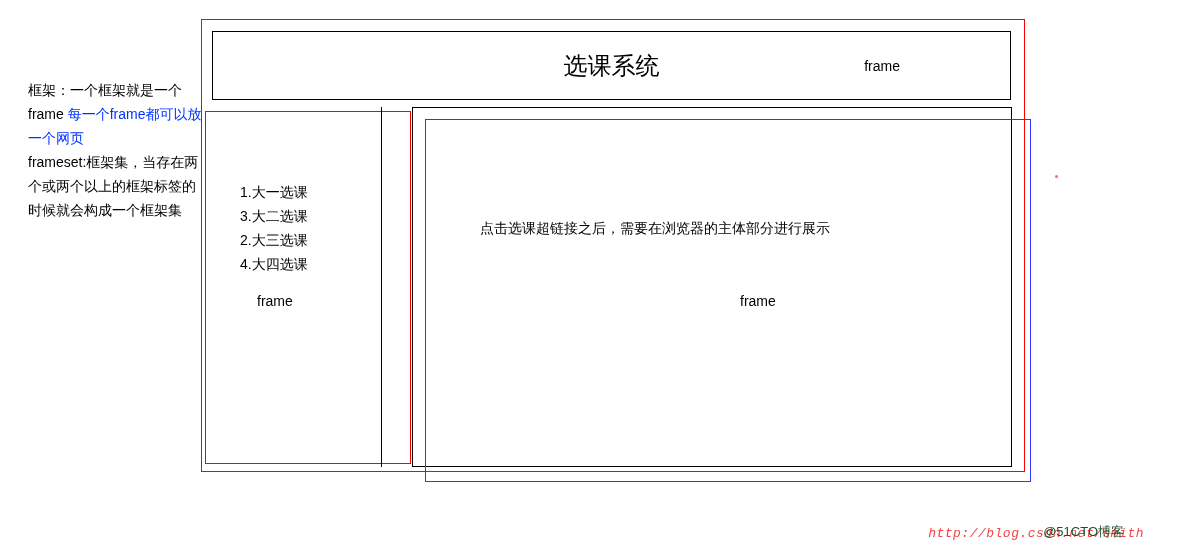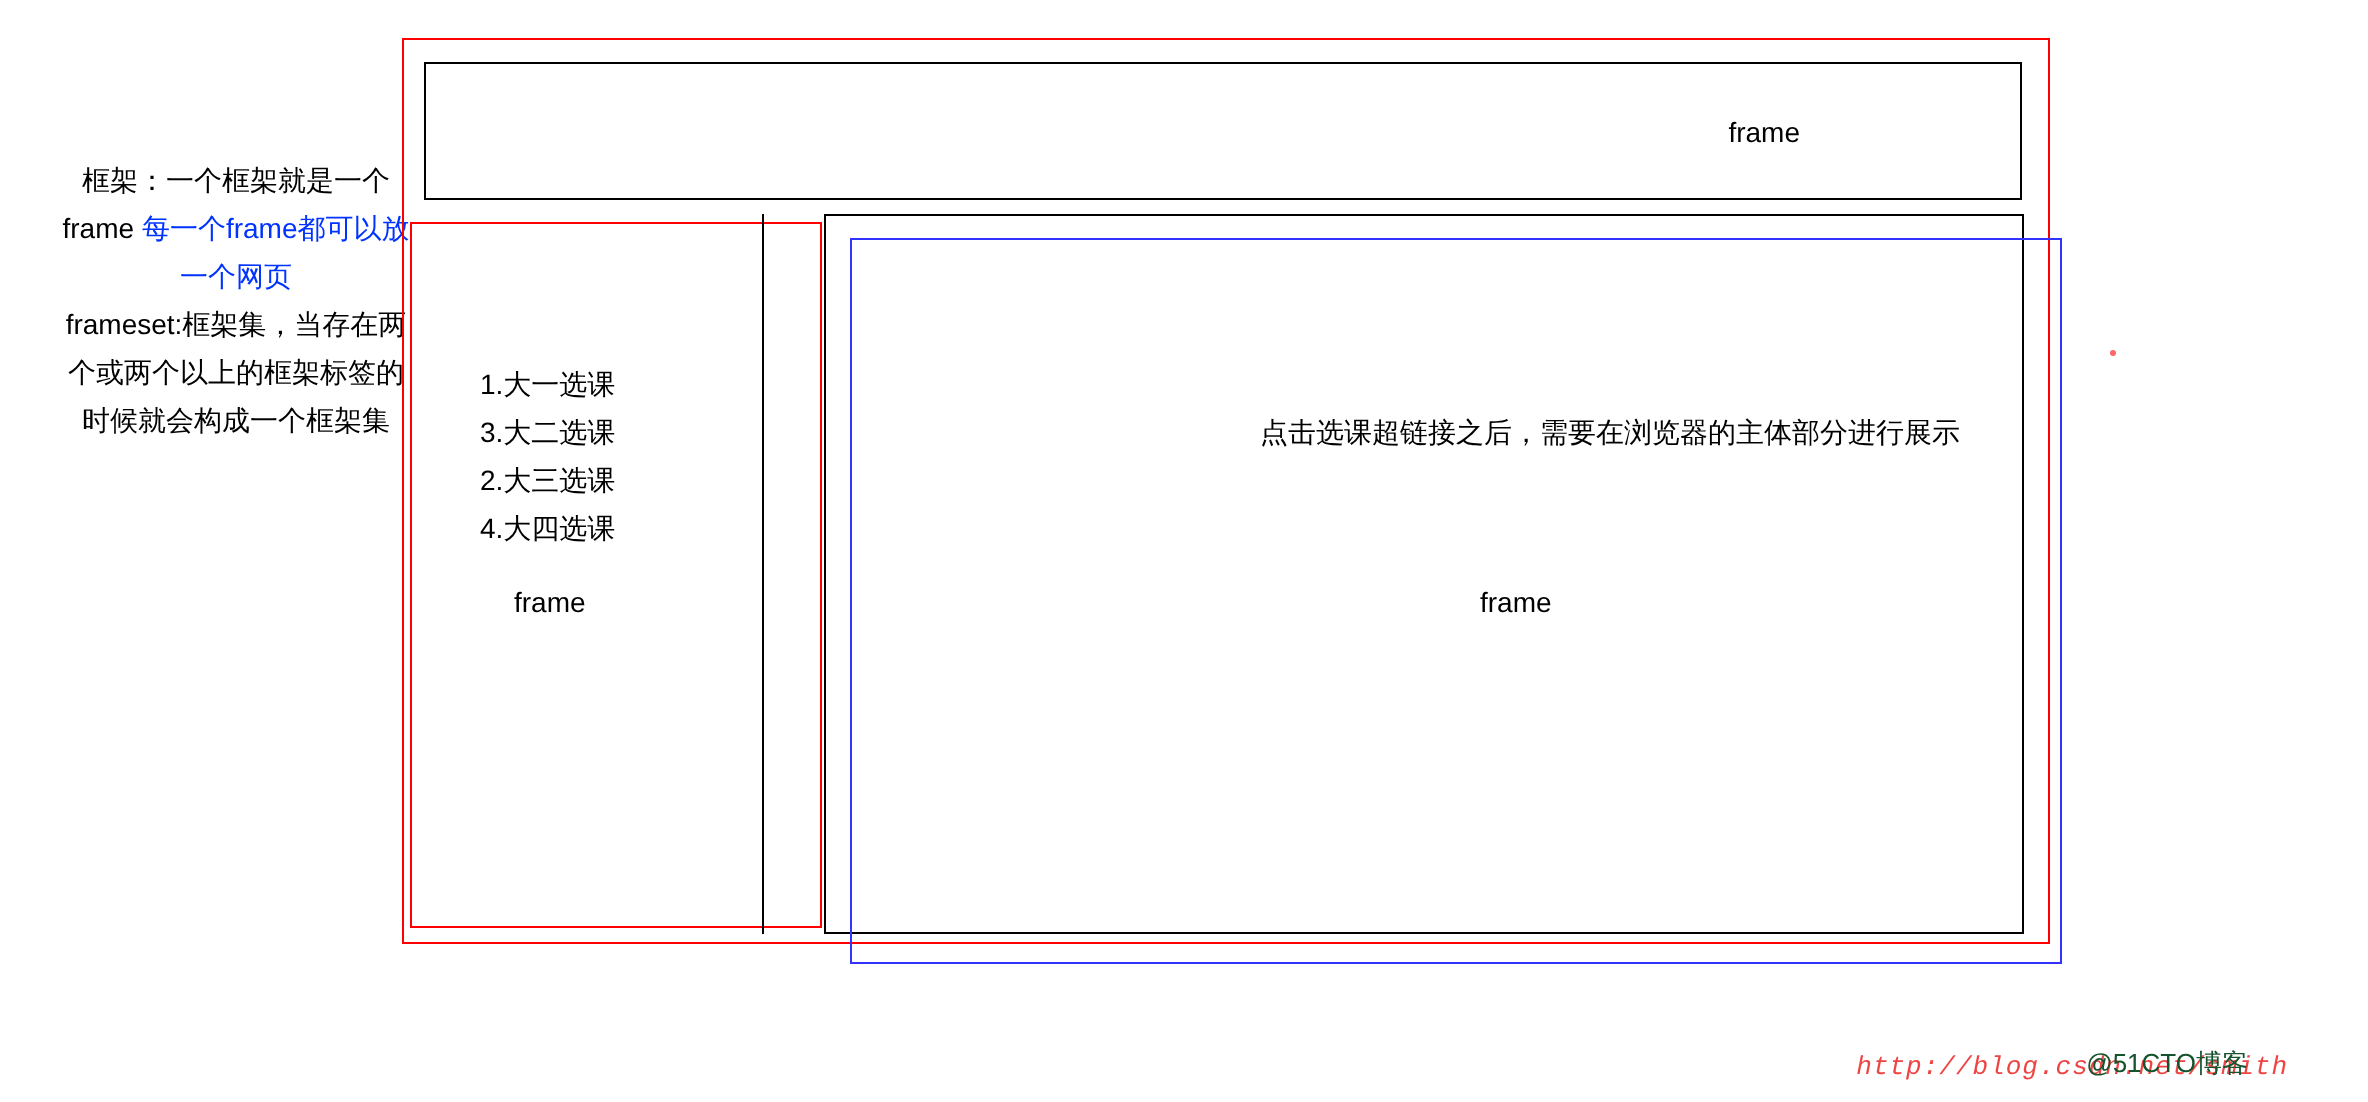--- a/index.html
+++ b/index.html
@@ -14,21 +14,20 @@
   }
 
   .notes {
     position: absolute;
     left: 28px;
     top: 78px;
     width: 180px;
     font-size: 14px;
     color: #000;
     line-height: 24px;
-    text-align: center;
   }
   .notes .blue {
     color: #0033ff;
   }
 
   .red-box {
     position: absolute;
     border: 1px solid #ff0000;
   }
   .red-outer {
@@ -103,24 +102,24 @@
     position: absolute;
     left: 412px;
     top: 107px;
     width: 598px;
     height: 358px;
     border: 1px solid #000;
   }
   .main-text {
     position: absolute;
     left: 480px;
-    top: 208px;
+    top: 220px;
     font-size: 14px;
     width: 500px;
-    text-align: right;
+    text-align: left;
   }
   .main-frame-label {
     position: absolute;
     left: 740px;
     top: 293px;
     font-size: 14px;
   }
 
   .red-dot {
     position: absolute;
@@ -157,20 +156,21 @@
 <div class="notes">
   <span>框架：一个框架就是一个</span><br>
   <span>frame</span>
   <span class="blue">每一个frame都可以放一个网页</span><br>
   <span>frameset:框架集，当存在两个或两个以上的框架标签的时候就会构成一个框架集</span>
 </div>
 
 <div class="red-box red-outer"></div>
 
 <div class="black-header">
+  <div class="header-title">选课系统</div>
   <div class="header-frame-label">frame</div>
 </div>
 
 <div class="red-box red-left"></div>
 <div class="left-black"></div>
 
 <div class="menu">
   <div>1.大一选课</div>
   <div>3.大二选课</div>
   <div>2.大三选课</div>

